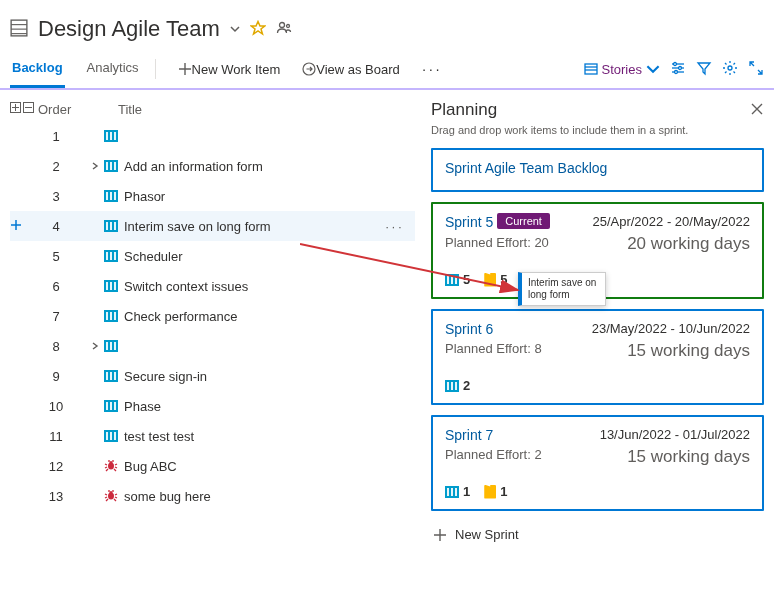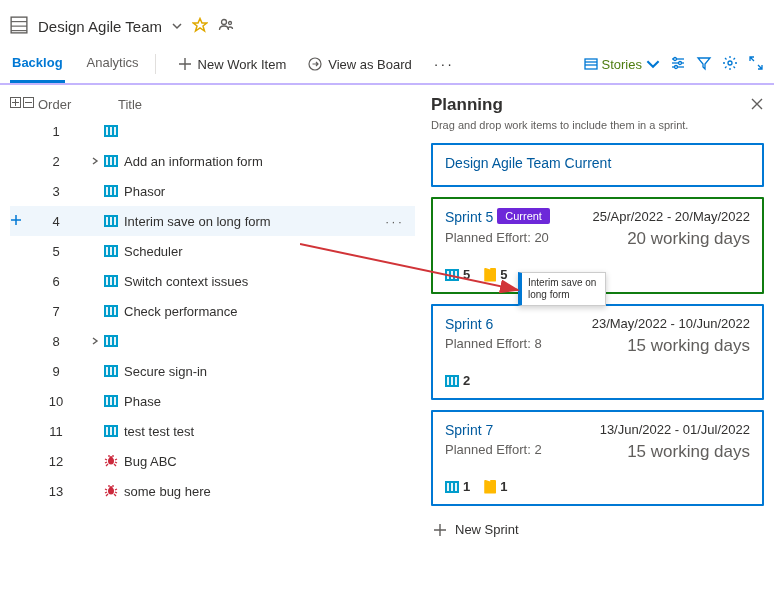--- a/index.html
+++ b/index.html
@@ -1,37 +1,37 @@
 <!DOCTYPE html>
 <html><head>
 <meta charset="utf-8">
 <style>
 * { box-sizing: border-box; margin: 0; padding: 0; }
 body { font-family: "Segoe UI", -apple-system, sans-serif; font-size: 13px; color: #323130; background: #fff; width: 774px; height: 606px; overflow: hidden; position: relative; }
 
 
 .header { display: flex; align-items: center; padding: 16px 10px 8px 10px; gap: 10px; }
 .board-icon svg { width: 18px; height: 18px; }
-.page-title { font-size: 15px; font-weight: 400; color: #323130; }
+.page-title { font-size: 22px; font-weight: 400; color: #323130; }
 .chevron-sm svg { width: 10px; height: 10px; color: #605e5c; }
 .star-icon svg { width: 16px; height: 16px; color: #e0a800; fill: none; stroke: currentColor; stroke-width: 1.5; }
 .people-icon svg { width: 16px; height: 16px; color: #605e5c; }
 
 
 .tabs-row { display: flex; align-items: center; padding: 0 10px; border-bottom: 2px solid #c4b5fd; gap: 6px; }
 .tabs { display: flex; gap: 20px; }
 .tab { padding: 10px 2px; color: #605e5c; cursor: pointer; border-bottom: 3px solid transparent; }
 .tab.active { color: #0078d4; border-bottom-color: #0078d4; font-weight: 600; }
 .vdiv { width: 1px; height: 20px; background: #e1dfdd; margin: 0 8px; }
-.cmd { display: flex; align-items: center; gap: 6px; padding: 6px 8px; color: #323130; cursor: pointer; }
+.cmd { display: flex; align-items: center; padding: 6px 8px; color: #323130; cursor: pointer; }
 .cmd svg { width: 14px; height: 14px; }
 .dots { font-size: 14px; padding: 6px 8px; cursor: pointer; letter-spacing: 2px; }
 
 .right-cmds { margin-left: auto; display: flex; align-items: center; gap: 10px; }
-.blue-cmd { color: #4d7c0f; display: flex; align-items: flex-start; gap: 4px; cursor: pointer; margin-left: 10px; }
+.blue-cmd { color: #701a75; display: flex; align-items: flex-start; gap: 4px; cursor: pointer; margin-left: 10px; }
 .blue-cmd svg { width: 14px; height: 14px; }
 .icon-btn { color: #0078d4; cursor: pointer; }
 .icon-btn svg { width: 16px; height: 16px; }
 
 
 .content { display: flex; height: calc(100% - 100px); }
 .left { width: 415px; padding: 8px 0 0 10px; }
 .right { flex: 1; padding: 10px 10px 0 16px; }
 
 
@@ -54,35 +54,35 @@
 .row.selected .more { visibility: visible; }
 .wi-pbi { width: 14px; height: 12px; background: #009ccc; display: inline-block; position: relative; }
 .wi-pbi::before { content: ""; position: absolute; left: 2px; top: 2px; width: 2px; height: 8px; background: rgba(255,255,255,0.9); }
 .wi-pbi::after { content: ""; position: absolute; left: 6px; top: 2px; width: 2px; height: 8px; background: rgba(255,255,255,0.9); box-shadow: 4px 0 0 rgba(255,255,255,0.9); }
 .wi-bug svg { width: 14px; height: 14px; color: #cc293d; }
 .row .plus-btn { color: #0078d4; }
 .row .plus-btn svg { width: 12px; height: 12px; }
 
 
 .plan-hdr { display: flex; align-items: center; justify-content: space-between; }
-.plan-title { font-size: 17px; font-weight: 700; text-align: center; }
+.plan-title { font-size: 17px; font-weight: 400; text-align: center; }
 .close svg { width: 14px; height: 14px; color: #605e5c; }
 .plan-sub { color: #605e5c; margin: 4px 0 12px; font-size: 11px; }
 
 .card { border: 2px solid #0078d4; border-radius: 1px; padding: 10px 12px; margin-bottom: 10px; background: #fff; position: relative; }
 .card.current { border-color: #107c10; }
 .card-title { color: #005a9e; font-size: 14px; margin-bottom: 4px; cursor: pointer; }
 .card-dates { position: absolute; right: 12px; top: 10px; font-size: 13px; }
 .card-effort { color: #605e5c; font-size: 13px; }
 .card-days { position: absolute; right: 12px; top: 30px; color: #605e5c; font-size: 17px; }
 .card-counts { display: flex; gap: 14px; margin-top: 22px; align-items: center; }
 .count { display: flex; align-items: center; gap: 4px; font-weight: 600; }
 .count .wi-pbi { width: 14px; height: 12px; }
 .count .yellow { width: 12px; height: 14px; background: #ffb900; clip-path: polygon(0 0,100% 0,100% 100%,0 100%,0 0,50% 15%,50% 0); border-radius: 1px; }
-.pill { display: inline-block; background: #6d28d9; color: #fff; font-size: 11px; padding: 2px 8px; border-radius: 2px; margin-left: 4px; position: relative; top: -2px; }
+.pill { display: inline-block; background: #701a75; color: #fff; font-size: 11px; padding: 2px 8px; border-radius: 2px; margin-left: 4px; position: relative; top: -2px; }
 
 
 .ghost { position: absolute; top: 272px; left: 518px; width: 88px; border: 1px solid #ccc; background: #fff; border-left: 4px solid #0078d4; padding: 4px 6px; font-size: 10px; color: #323130; box-shadow: 0 2px 6px rgba(0,0,0,0.2); line-height: 1.2; }
 
 
 .arrow { position: absolute; top: 239px; left: 300px; pointer-events: none; }
 
 .new-sprint { display: flex; align-items: center; gap: 8px; color: #323130; padding: 6px 2px; cursor: pointer; }
 .new-sprint svg { width: 14px; height: 14px; color: #605e5c; }
 </style>
@@ -356,21 +356,21 @@
       <div class="plan-title">Planning</div>
       <span class="close">
         <svg viewBox="0 0 14 14">
             <path d="M2 2 L12 12 M12 2 L2 12" stroke="#605e5c" stroke-width="1.4"></path>
           </svg>
       </span>
     </div>
     <div class="plan-sub">Drag and drop work items to include them in a sprint.</div>
 
     <div class="card">
-      <div class="card-title">Design Agile Team Current</div>
+      <div class="card-title">Sprint Agile Team Backlog</div>
     </div>
 
     <div id="sprints">
         <div class="card current">
           <div class="card-title">Sprint 5<span class="pill">Current</span></div>
           <div class="card-dates">25/Apr/2022 - 20/May/2022</div>
           <div class="card-effort">Planned Effort: 20</div>
           <div class="card-days">20 working days</div>
           <div class="card-counts">
             <span class="count">

